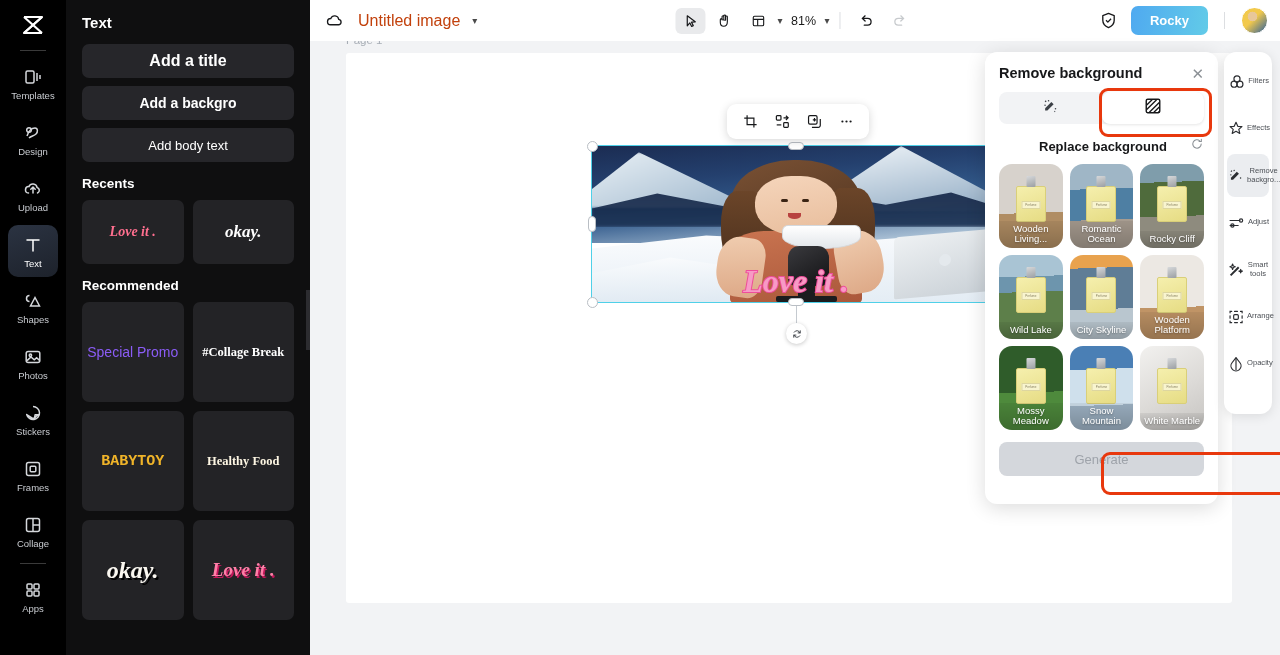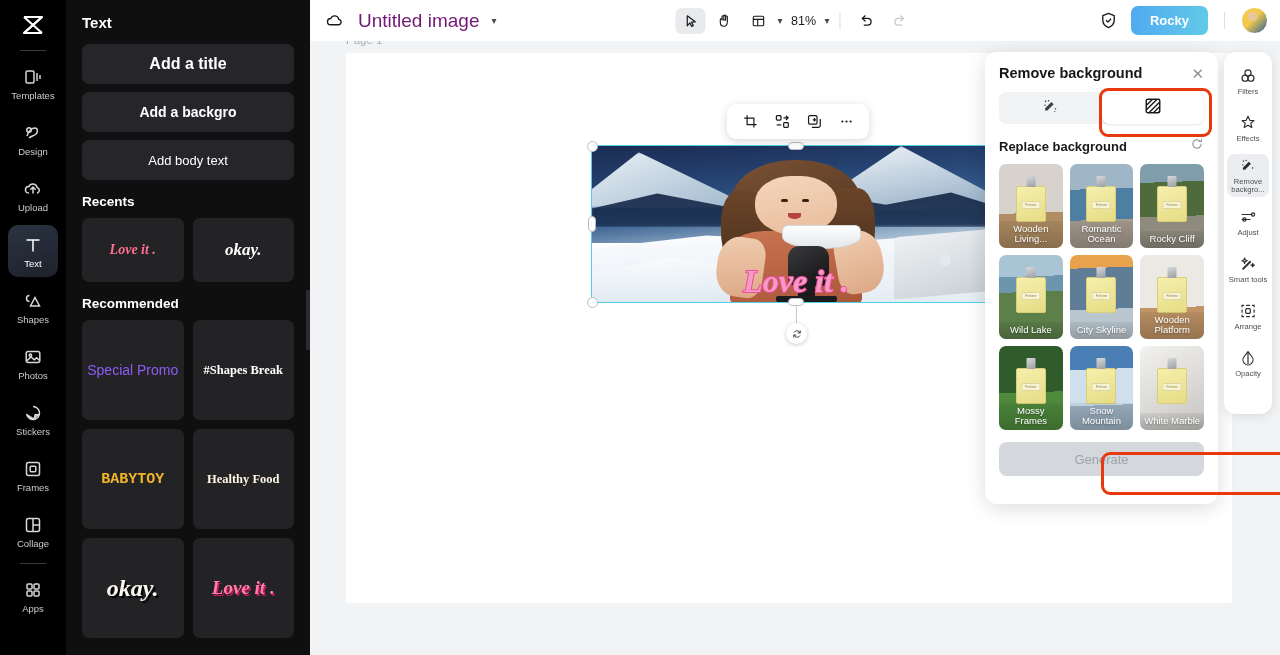--- a/index.html
+++ b/index.html
@@ -29,21 +29,21 @@
   .rail-item .lb { font-size: 9.5px; color: #c9ccd1; line-height: 1.05; text-align: center; }
   .rail-item.active .lb { color: #fff; }
 
   
   .panel {
     width: 244px; height: 655px; background: #0f0f10; flex: 0 0 244px;
     padding: 14px 16px 0 16px; position: relative; overflow: hidden;
   }
   .panel-title { color: #fff; font-size: 15px; font-weight: bold; margin-bottom: 13px; }
   .big-btn {
-    height: 40px; background: #26262a; border-radius: 7px; margin-bottom: 8px;
+    height: 34px; background: #26262a; border-radius: 7px; margin-bottom: 8px;
     display: flex; align-items: center; justify-content: center; cursor: pointer;
     color: #fff;
   }
   .big-btn.t1 { font-size: 16px; font-weight: bold; }
   .big-btn.t2 { font-size: 14px; font-weight: bold; }
   .big-btn.t3 { font-size: 13px; }
   .sec-head { color: #fff; font-size: 13.5px; font-weight: bold; margin: 14px 0 9px; }
   .grid2 { display: grid; grid-template-columns: 1fr 1fr; gap: 9px; }
   .tcard {
     background: #232326; border-radius: 7px; height: 64px;
@@ -67,21 +67,21 @@
   }
 
   
   .main { flex: 1 1 auto; height: 655px; background: #f2f3f5; position: relative; }
   .topbar {
     height: 41px; background: #fff; display: flex; align-items: center;
     padding: 0 12px; position: relative; z-index: 20;
   }
   .tb-left { display: flex; align-items: center; gap: 12px; }
   .tb-icon { width: 24px; height: 24px; display: flex; align-items: center; justify-content: center; cursor: pointer; color: #1a1a1a; }
-  .doc-title { font-size: 19px; color: #701a75; cursor: pointer; }
+  .doc-title { font-size: 16px; color: #c2410c; cursor: pointer; }
   .chev { font-size: 10px; color: #4a4a4a; cursor: pointer; }
   .tb-center { position: absolute; left: 50%; transform: translateX(-50%); display: flex; align-items: center; gap: 4px; }
   .tool-btn { width: 30px; height: 26px; border-radius: 6px; display: flex; align-items: center; justify-content: center; cursor: pointer; }
   .tool-btn.sel { background: #e9eaec; }
   .zoomval { font-size: 12.5px; color: #1a1a1a; width: 34px; text-align: center; cursor: pointer; }
   .vdiv { width: 1px; height: 17px; background: #dcdee1; margin: 0 6px; }
   .tb-right { margin-left: auto; display: flex; align-items: center; gap: 10px; }
   .export-btn {
     background: linear-gradient(100deg,#4fa9f0,#62cbe8);
     color: #fff; font-size: 13px; font-weight: bold; border: none; border-radius: 7px;
@@ -187,23 +187,23 @@
   .rbg-title { font-size: 14.5px; font-weight: bold; color: #17181a; }
   .rbg-close { font-size: 15px; color: #8c9196; cursor: pointer; line-height: 1; }
   .rbg-tabs { display: flex; background: #f2f3f5; border-radius: 8px; height: 32px; position: relative; }
   .rbg-tab { flex: 1; display: flex; align-items: center; justify-content: center; cursor: pointer; border-radius: 8px; }
   .rbg-tab.active { background: #fff; box-shadow: 0 1px 3px rgba(0,0,0,.1); }
   .ann {
     position: absolute; border: 3px solid #e8380d; border-radius: 9px;
     pointer-events: none; z-index: 60;
   }
   .rbg-sub { display: flex; align-items: center; justify-content: space-between; margin: 13px 0 9px; }
-  .rbg-sub-t { font-size: 13px; font-weight: bold; color: #17181a; }
+  .rbg-sub-t { font-size: 13px; font-weight: bold; color: #17181a; margin-left: 40px; }
   .rbg-grid { display: grid; grid-template-columns: repeat(3, 1fr); gap: 7px; }
-  .bg-card { height: 84px; border-radius: 7px; position: relative; overflow: hidden; cursor: pointer; }
+  .bg-card { height: 84px; border-radius: 13px; position: relative; overflow: hidden; cursor: pointer; }
   .bg-card .cap {
     position: absolute; left: 0; right: 0; bottom: 0; padding: 3px 2px 4px;
     font-size: 9.5px; color: #fff; text-align: center; line-height: 1.08;
     background: linear-gradient(180deg, rgba(0,0,0,.06), rgba(0,0,0,.22));
     text-shadow: 0 1px 2px rgba(0,0,0,.35);
   }
   .bottle {
     position: absolute; left: 50%; top: 48%; transform: translate(-50%,-50%);
     width: 30px; height: 36px; background: linear-gradient(160deg,#f5efad,#e6dc84);
     border: 1px solid #d9cf79; border-radius: 2px;
@@ -220,21 +220,21 @@
   }
 
   
   .trail {
     position: absolute; right: 8px; top: 52px; width: 48px; height: 362px;
     background: #fff; border-radius: 12px; box-shadow: 0 2px 12px rgba(0,0,0,.10);
     display: flex; flex-direction: column; align-items: center; padding-top: 8px; z-index: 45;
   }
   .trail-item {
     width: 42px; min-height: 43px; border-radius: 8px; margin-bottom: 4px;
-    display: flex; flex-direction: column; align-items: center; justify-content: center; gap: 2px;
+    display: flex; flex-direction: row; align-items: center; justify-content: space-between; gap: 2px;
     cursor: pointer; position: relative;
   }
   .trail-item.active { background: #ebedf0; }
   .trail-item .ti { width: 19px; height: 19px; display: flex; align-items: center; justify-content: center; color: #2b2d31; }
   .trail-item .tl { font-size: 7.6px; color: #4b4f55; line-height: 1.08; text-align: center; max-width: 42px; }
 </style>
 </head>
 <body>
 
 <div id="app">
@@ -370,21 +370,21 @@
         <span class="ty-okay">okay.</span>
       </div>
     </div>
 
     <div class="sec-head">Recommended</div>
     <div class="grid2">
       <div class="tcard tall">
         <span class="ty-promo">Special Promo</span>
       </div>
       <div class="tcard tall">
-        <span class="ty-coffee">#Shapes Break</span>
+        <span class="ty-coffee">#Collage Break</span>
       </div>
       <div class="tcard tall">
         <span class="ty-baby">BABYTOY</span>
       </div>
       <div class="tcard tall">
         <span class="ty-healthy">Healthy Food</span>
       </div>
       <div class="tcard tall">
         <span class="ty-okay2">okay.</span>
       </div>
@@ -613,21 +613,21 @@
           <div class="bottle">
               <span class="lbl">Perfume</span>
             </div>
           <div class="cap">Wooden Platform</div>
         </div>
 
         <div class="bg-card" style="background:linear-gradient(178deg,#2f5c2a 0 55%, #4e8a3c 55% 100%);">
           <div class="bottle">
               <span class="lbl">Perfume</span>
             </div>
-          <div class="cap">Mossy Frames</div>
+          <div class="cap">Mossy Meadow</div>
         </div>
         <div class="bg-card" style="background:linear-gradient(178deg,#4a7fb5 0 28%, #cfe0ec 28% 70%, #9fb4c6 70% 100%);">
           <div class="bottle">
               <span class="lbl">Perfume</span>
             </div>
           <div class="cap">Snow Mountain</div>
         </div>
         <div class="bg-card" style="background:linear-gradient(150deg,#f2f1ef 0%,#dcdad7 55%,#c6c4c1 100%);">
           <div class="bottle">
               <span class="lbl">Perfume</span>

